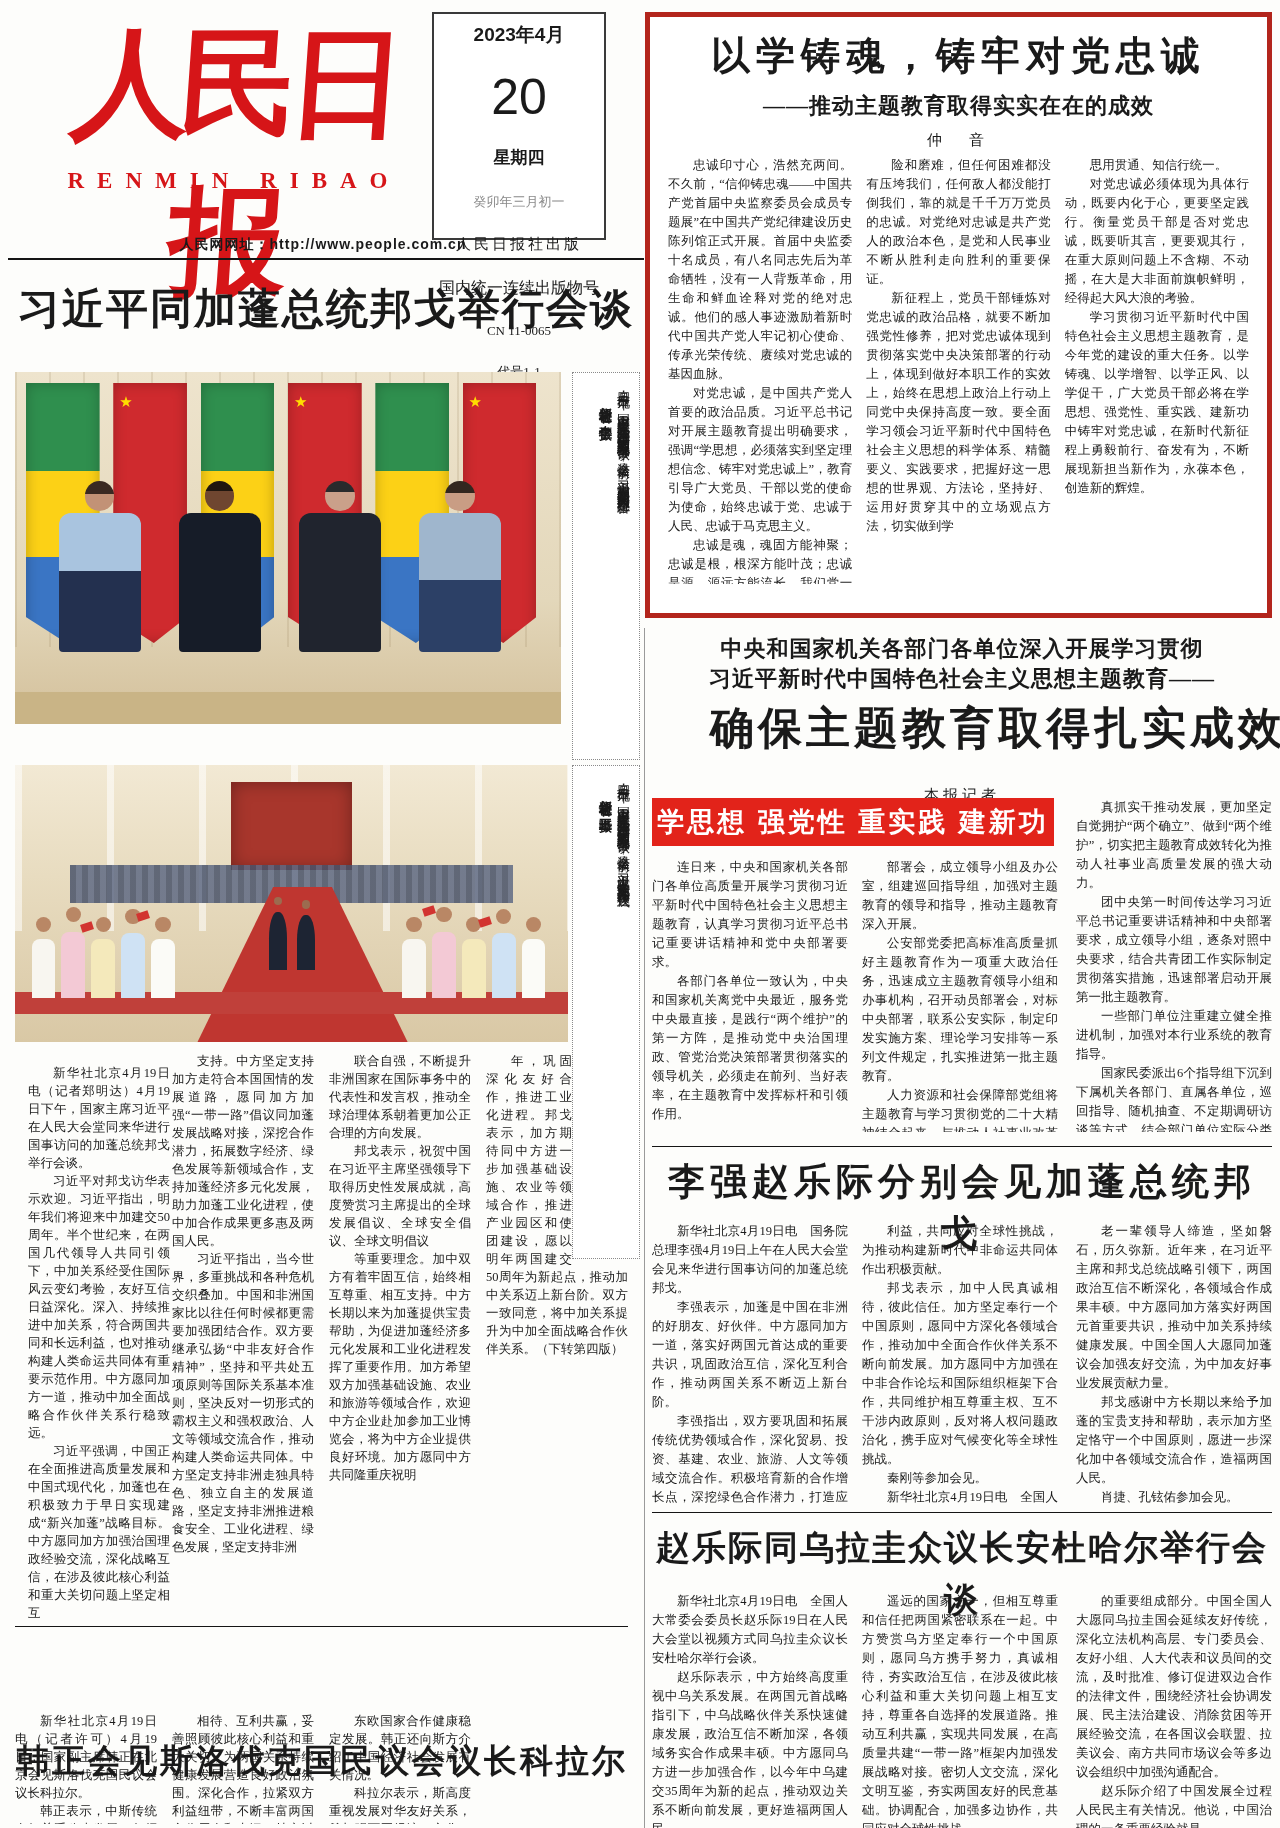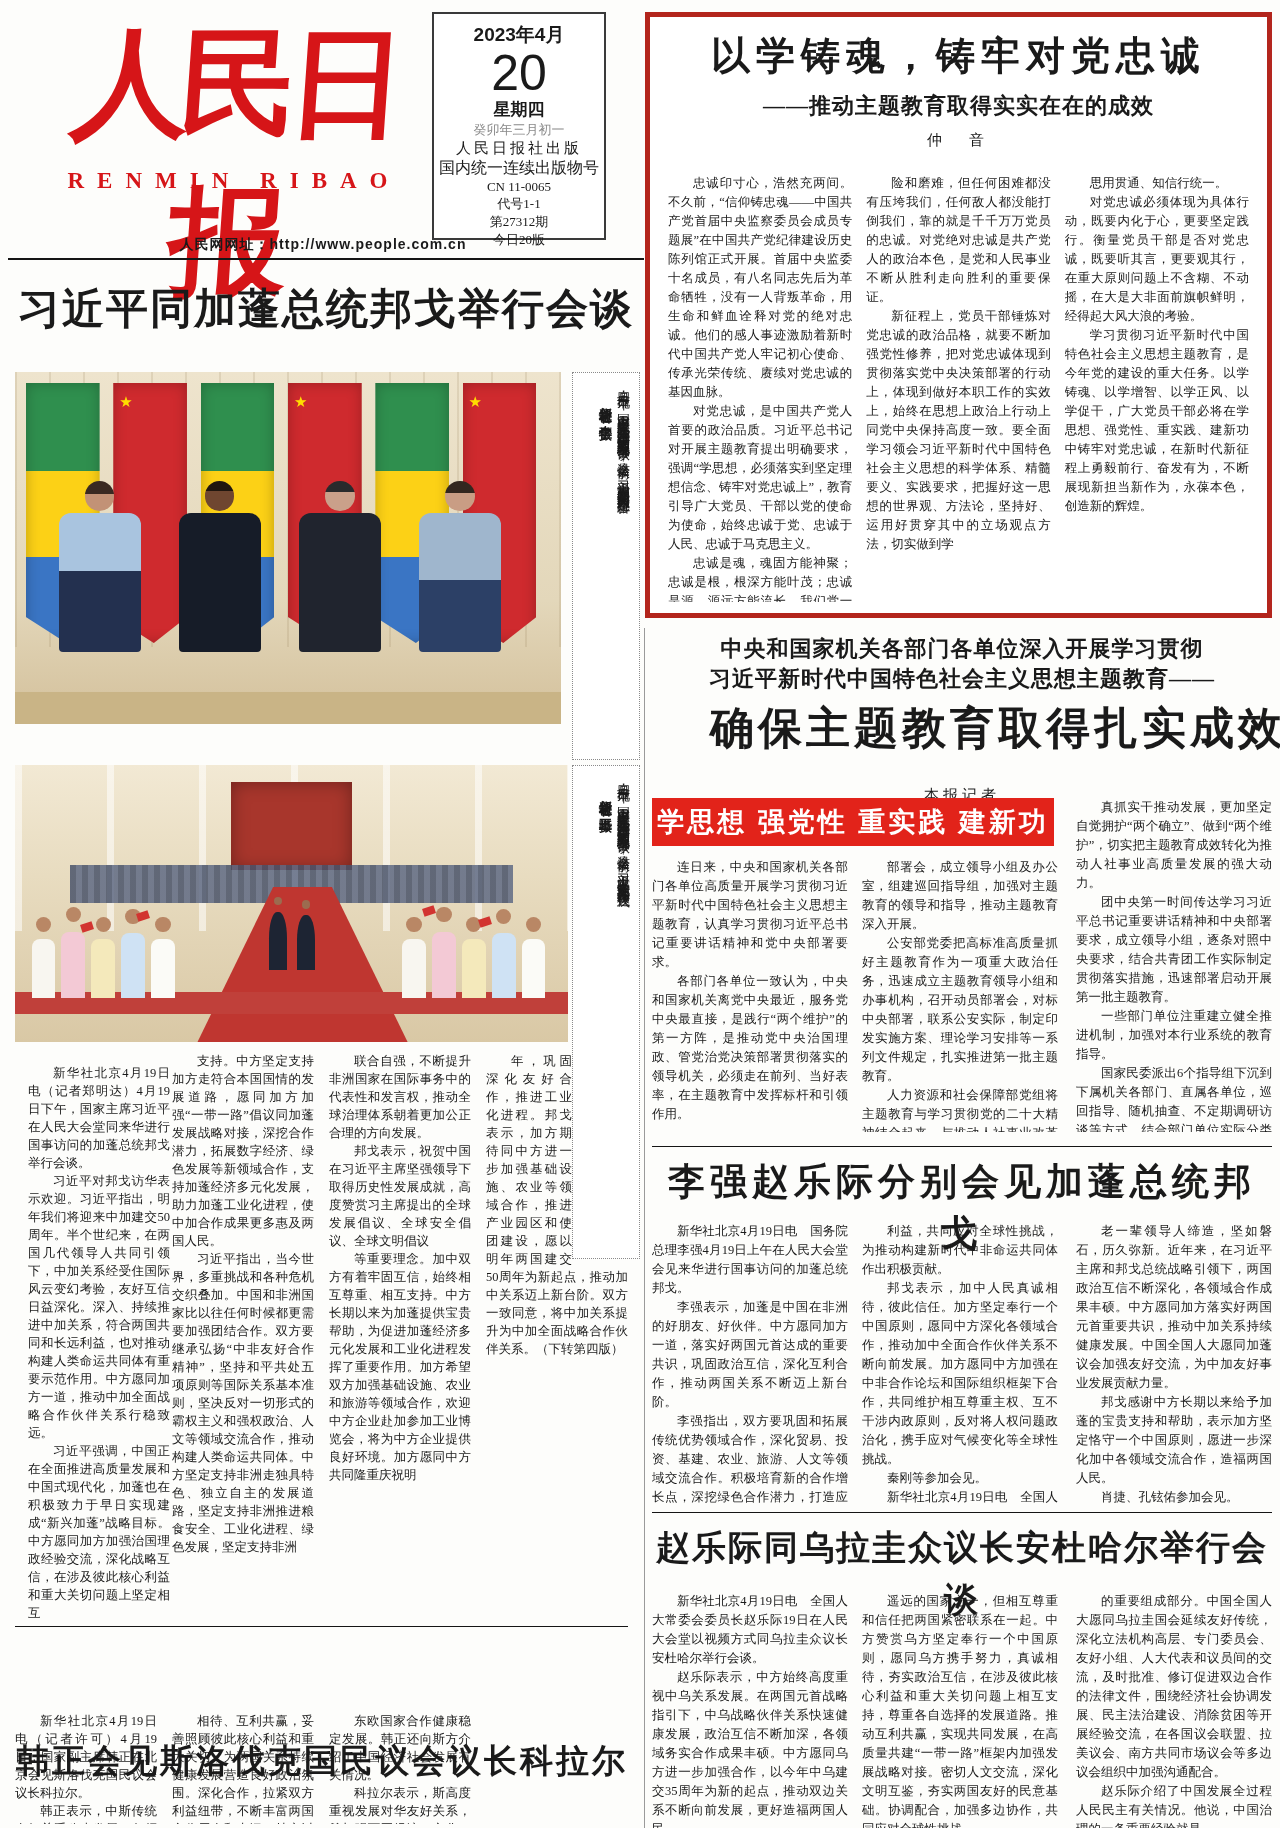--- a/index.html
+++ b/index.html
@@ -17,37 +17,37 @@
   
   .logo-cn{left:38px;top:6px;width:392px;height:162px;text-align:center;
     font-family:var(--f-serif);font-weight:bold;color:var(--masthead-red);
     font-size:118px;line-height:158px;letter-spacing:-10px;transform:skewX(-4deg);}
   .logo-latin{left:38px;top:168px;width:392px;text-align:center;color:var(--masthead-red);
     font-family:var(--f-serif);font-weight:bold;font-size:23px;letter-spacing:13px;}
   .website{left:0;top:236px;width:646px;text-align:center;font-size:14px;font-weight:bold;
     font-family:var(--f-sans);letter-spacing:1px;}
   .datebox{left:432px;top:12px;width:174px;height:228px;border:2px solid #3a3a3a;
     display:flex;flex-direction:column;align-items:center;justify-content:space-between;
-    padding:8px 4px;text-align:center;background:#fff;}
+    padding:8px 4px;text-align:center;background:#fff;gap:24px;}
   .db-ym{font-size:19px;font-weight:bold;font-family:var(--f-sans);}
   .db-day{font-size:50px;line-height:50px;font-family:var(--f-sans);}
   .db-week{font-size:17px;font-weight:bold;font-family:var(--f-sans);}
   .db-lunar{font-size:13px;color:var(--gray);}
   .db-pub{font-size:15px;letter-spacing:3px;}
   .db-issn-label{font-size:16px;font-weight:normal;font-family:var(--f-sans);}
   .db-small{font-size:13px;}
 
   
   .opinion-box{left:645px;top:12px;width:627px;height:606px;border:5px solid var(--box-red);
     background:#fff;padding:16px 18px 12px;}
   .op-title{margin:0;text-align:center;font-family:var(--f-sans);font-weight:bold;
     font-size:39px;letter-spacing:6px;line-height:46px;}
   .op-sub{margin-top:12px;text-align:center;font-weight:bold;font-size:22px;letter-spacing:1px;}
   .op-byline{margin-top:10px;text-align:center;font-size:15px;letter-spacing:6px;}
-  .op-cols{display:flex;gap:14px;margin-top:24px;height:428px;overflow:hidden;}
+  .op-cols{display:flex;gap:14px;margin-top:6px;height:428px;overflow:hidden;}
   .op-col{flex:1;overflow:hidden;font-size:12.5px;line-height:19px;text-align:justify;}
   .col p{margin:0;text-indent:2em;text-align:justify;}
 
   
   .rule{background:#151515;}
   .divider-v{left:644px;top:628px;width:1px;height:1200px;background:#9a9a9a;}
 
   
   .main-headline{left:8px;top:270px;width:636px;margin:0;text-align:center;
     font-family:var(--f-sans);font-weight:bold;font-size:42px;letter-spacing:2px;line-height:78px;}

